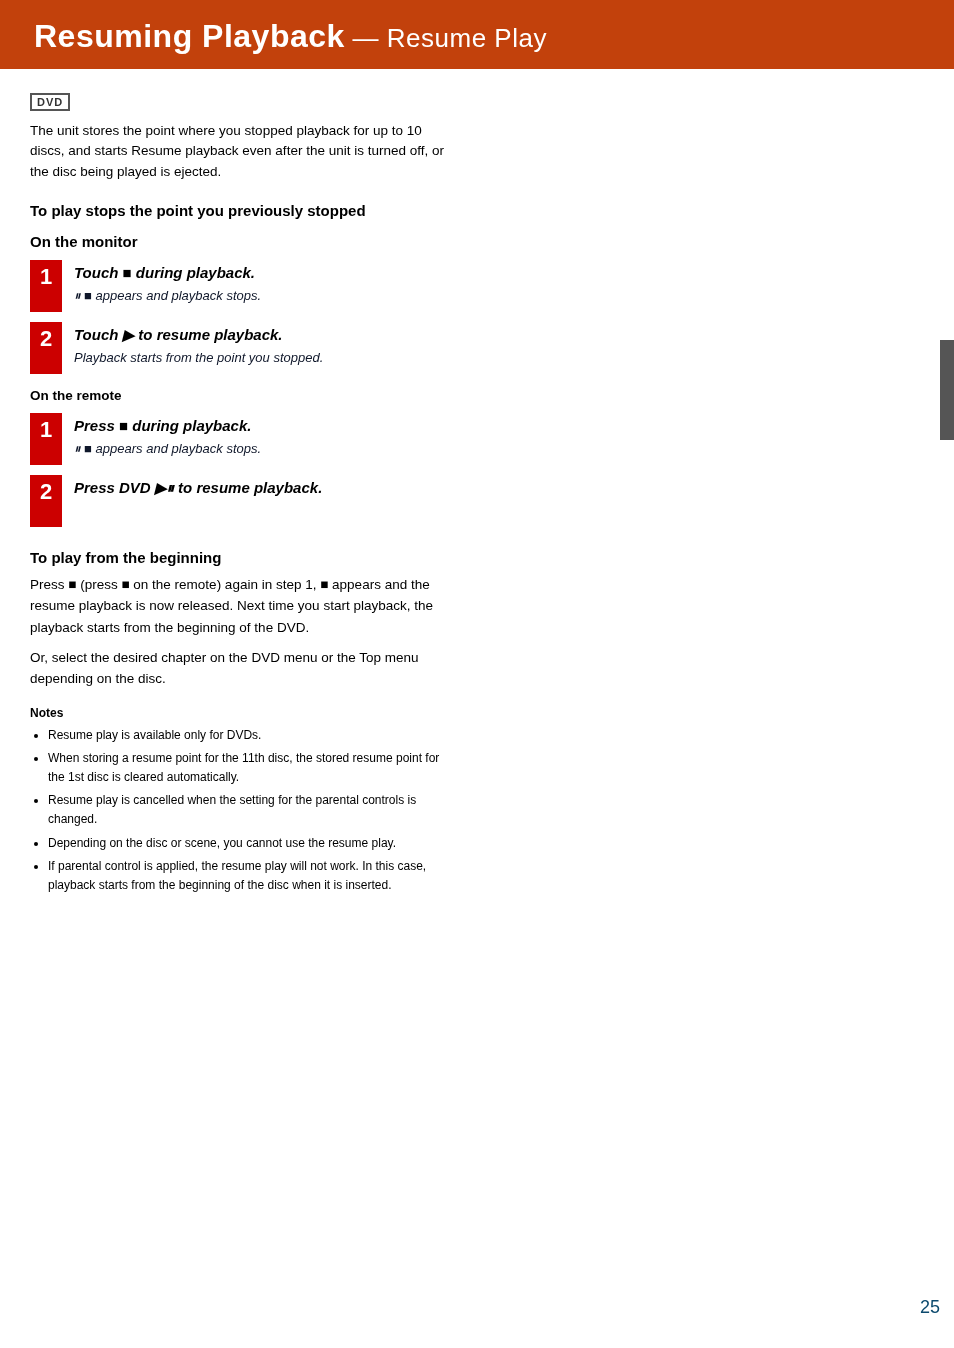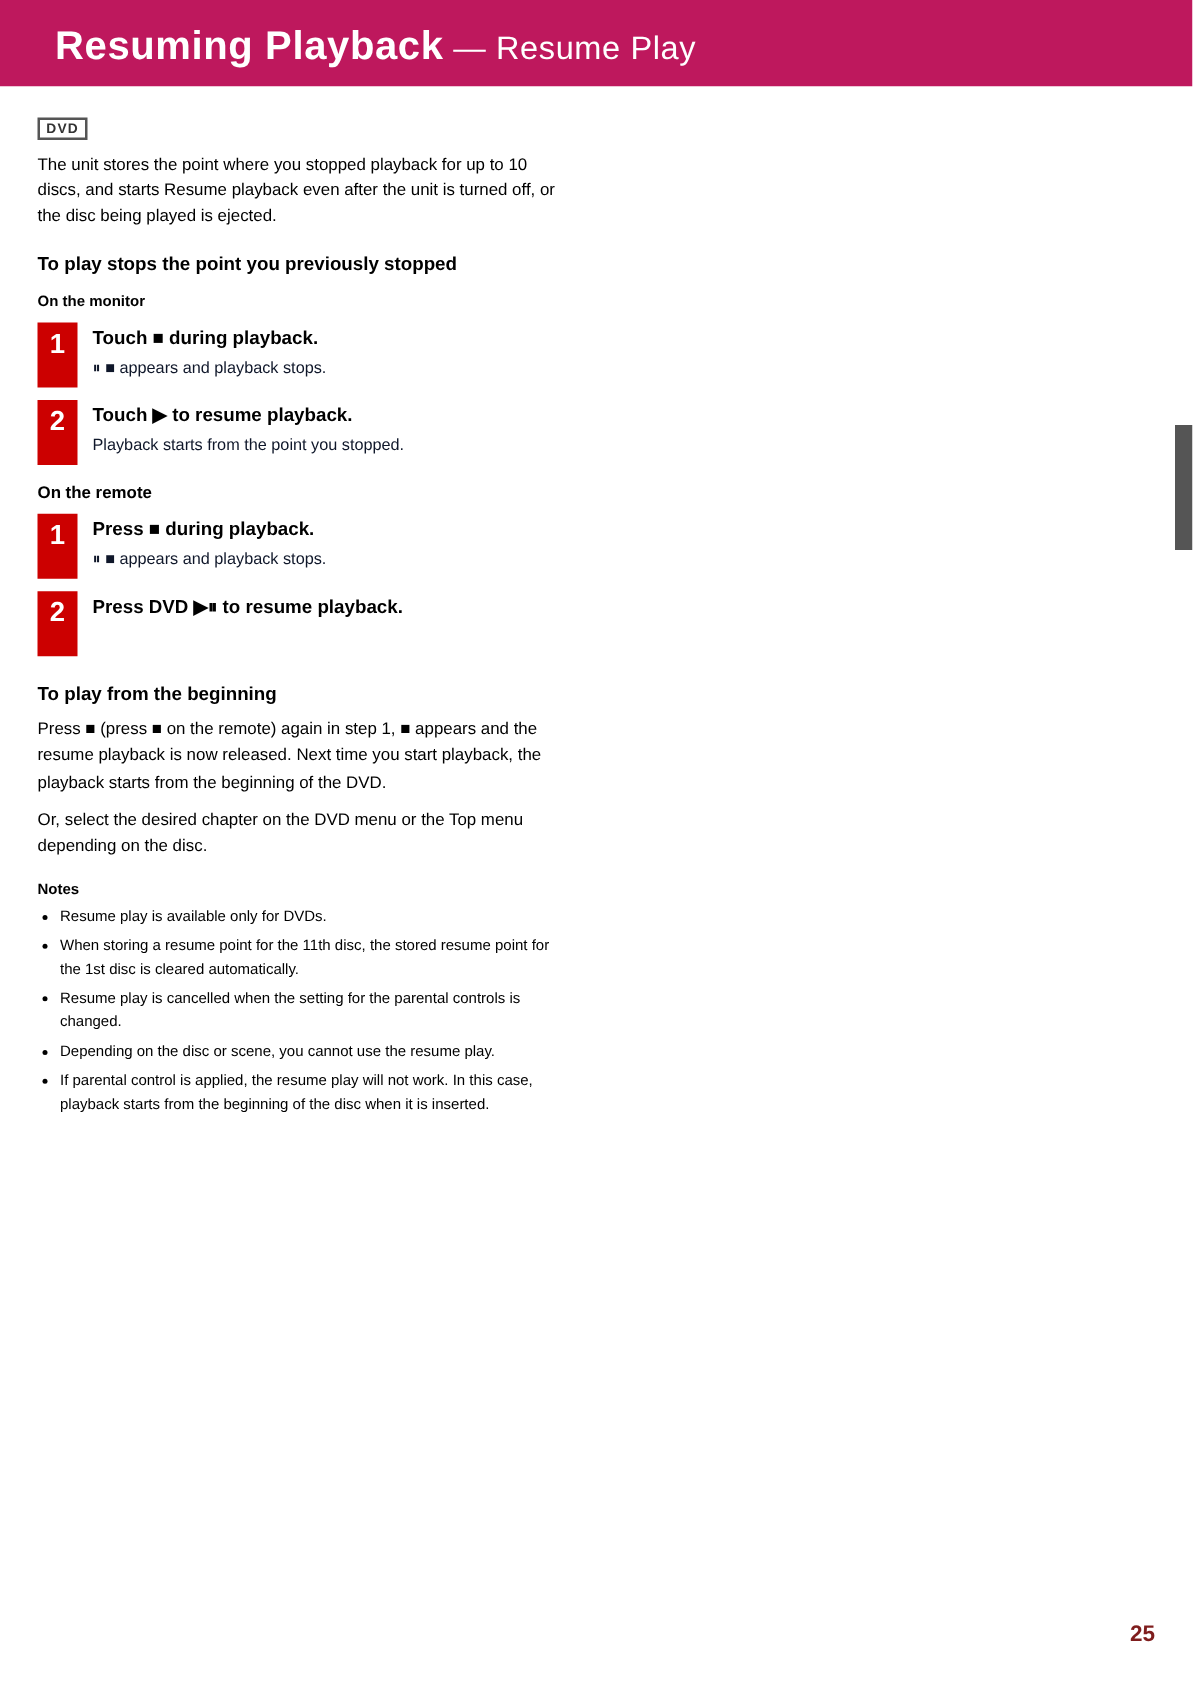--- a/index.html
+++ b/index.html
@@ -6,22 +6,22 @@
     body {
       font-family: Arial, Helvetica, sans-serif;
       font-size: 14px;
       background: #fff;
       color: #000;
       width: 954px;
       min-height: 1348px;
       position: relative;
     }
     .header {
-      background: #be185d;
-      padding: 18px 30px 14px 44px;
+      background: #c2410c;
+      padding: 18px 30px 14px 34px;
       margin-bottom: 24px;
     }
     .header h1 {
       color: #fff;
       font-size: 32px;
       font-weight: bold;
       letter-spacing: 0.5px;
     }
     .header h1 span.thin {
       font-weight: normal;
@@ -46,21 +46,21 @@
       margin-bottom: 20px;
       max-width: 420px;
     }
     .section-title {
       font-size: 15px;
       font-weight: bold;
       margin-bottom: 14px;
       max-width: 420px;
     }
     .sub-section-title {
-      font-size: 12px;
+      font-size: 15px;
       font-weight: bold;
       margin-bottom: 10px;
       margin-top: 4px;
     }
     .steps-container {
       margin-bottom: 10px;
     }
     .step {
       display: flex;
       align-items: flex-start;
@@ -77,20 +77,21 @@
       display: flex;
       align-items: flex-start;
       justify-content: center;
       padding-top: 4px;
       margin-right: 12px;
       flex-shrink: 0;
     }
     .step-content {
       flex: 1;
       padding-top: 2px;
+      font-style: italic;
     }
     .step-main {
       font-size: 15px;
       font-weight: bold;
       line-height: 1.4;
       margin-bottom: 4px;
     }
     .step-sub {
       font-size: 13px;
       color: #0f172a;
@@ -128,24 +129,24 @@
       font-size: 12px;
       line-height: 1.6;
       max-width: 420px;
     }
     .notes-list li {
       margin-bottom: 4px;
     }
     .page-number {
       position: absolute;
       bottom: 30px;
-      right: 30px;
+      right: 14px;
       font-size: 18px;
-      font-weight: bold;
-      color: #7f1d1d;
+      font-weight: normal;
+      color: #0c4a6e;
     }
     .right-tab {
       position: absolute;
       right: 0;
       top: 340px;
       width: 14px;
       height: 100px;
       background: #555;
     }
   </style>

